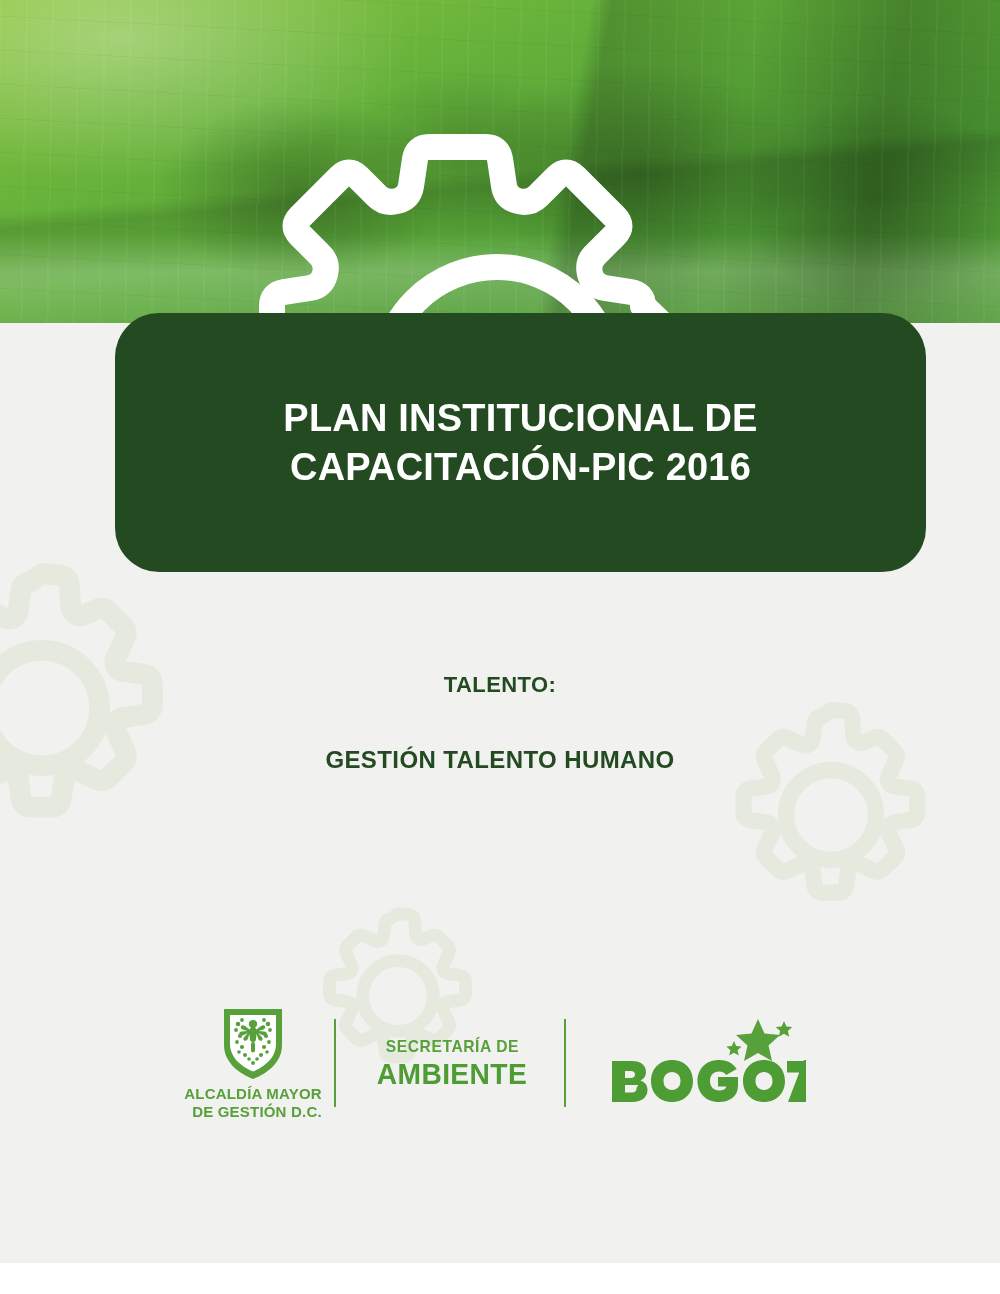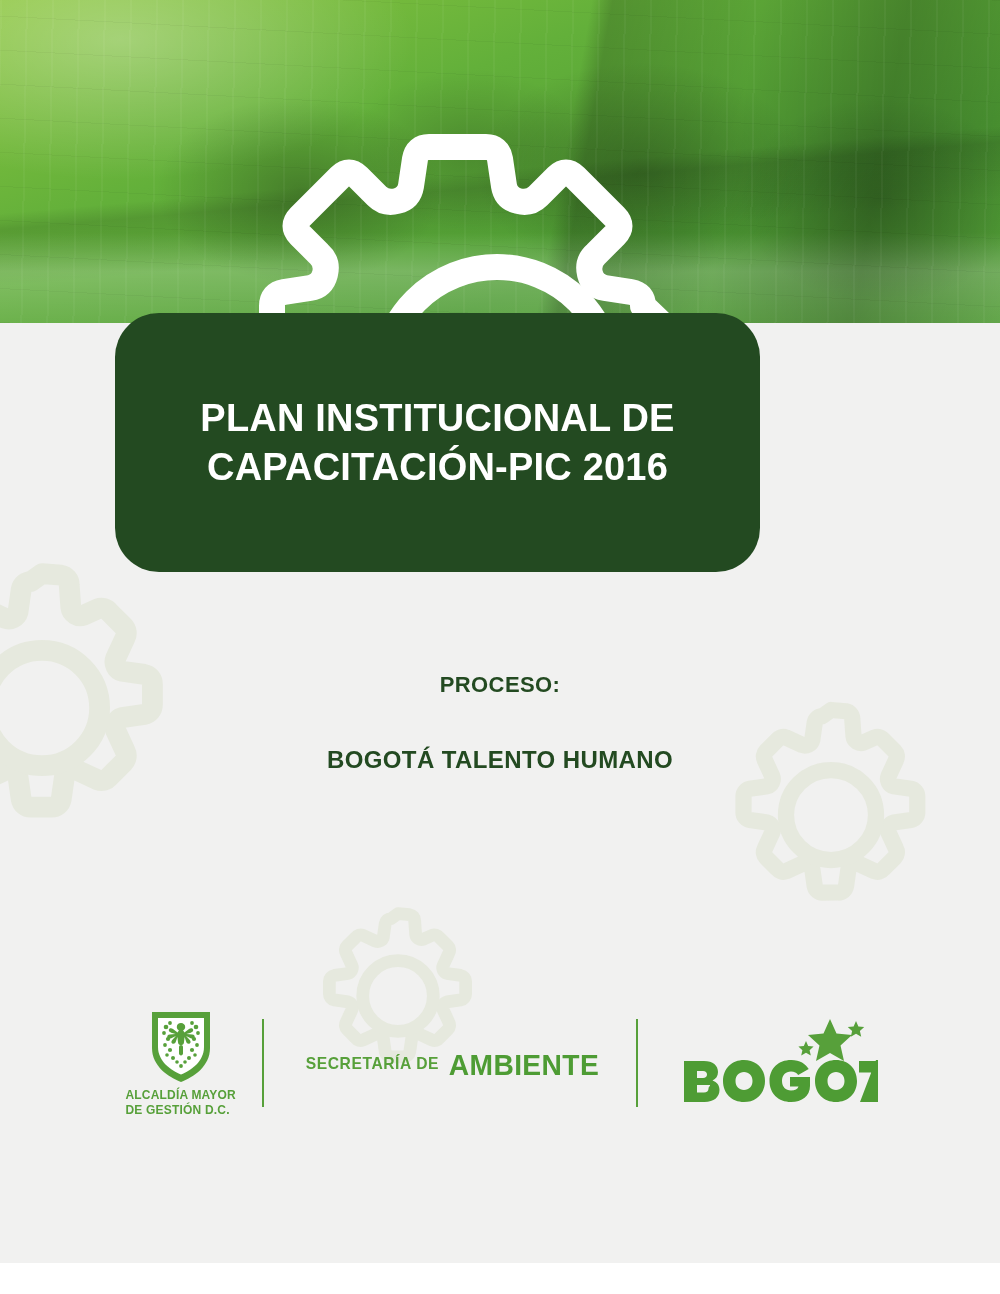--- a/index.html
+++ b/index.html
@@ -96,21 +96,21 @@
   }
   .wm-left   { left: -118px; top: 548px;  width: 320px; height: 320px; }
   .wm-right  { left: 706px;  top: 690px;  width: 250px; height: 250px; }
   .wm-center { left: 300px;  top: 898px;  width: 196px; height: 196px; }
 
   
   .title-card {
     position: absolute;
     left: 115px;
     top: 313px;
-    width: 645px;
+    width: 811px;
     height: 259px;
     background: #234a21;
     border-radius: 44px;
     display: flex;
     align-items: center;
     justify-content: center;
   }
   .title-text {
     color: #ffffff;
     font-size: 38px;
@@ -161,40 +161,40 @@
   .logo-alcaldia {
     display: flex;
     flex-direction: column;
     align-items: center;
     width: 118px;
   }
   .shield-wrap { width: 66px; height: 74px; }
   .alcaldia-text {
     margin-top: 5px;
     color: #57a03a;
-    font-size: 12px;
+    font-size: 15px;
     font-weight: 700;
     line-height: 1.18;
     letter-spacing: .2px;
-    text-align: left;
+    text-align: right;
     white-space: nowrap;
   }
   .alcaldia-text span { display: block; }
 
   .logo-divider {
     width: 2px;
     height: 88px;
     background: #57a03a;
   }
   .div-a { margin: 0 36px 0 22px; }
   .div-b { margin: 0 40px 0 32px; }
 
   .logo-ambiente {
     display: flex;
-    flex-direction: row;
+    flex-direction: column;
     align-items: center;
     line-height: 1;
   }
   .amb-top {
     color: #57a03a;
     font-size: 17px;
     font-weight: 700;
     letter-spacing: .6px;
     transform: scaleX(.92);
   }
@@ -286,22 +286,22 @@
     </svg>
 
     <div class="title-card">
       <h1 class="title-text">
         <span class="line">PLAN INSTITUCIONAL DE</span>
         <span class="line">CAPACITACIÓN-PIC 2016</span>
       </h1>
     </div>
 
     <div class="process-block">
-      <p class="process-label">PROCESO:</p>
-      <p class="process-value">BOGOTÁ TALENTO HUMANO</p>
+      <p class="process-label">TALENTO:</p>
+      <p class="process-value">GESTIÓN TALENTO HUMANO</p>
     </div>
 
     <div class="logo-bar">
 
       <div class="logo-alcaldia">
         <div class="shield-wrap">
           <svg viewBox="0 0 66 74" xmlns="http://www.w3.org/2000/svg" aria-hidden="true">
             <path d="M4 3 h58 v36 c0 18 -16 29 -29 34 C20 68 4 57 4 39 Z" fill="#57a03a"></path>
             <path d="M10 9 h46 v29 c0 14.5 -13 23.5 -23 27.5 C23 61.5 10 52.5 10 38 Z" fill="#ffffff"></path>
 

